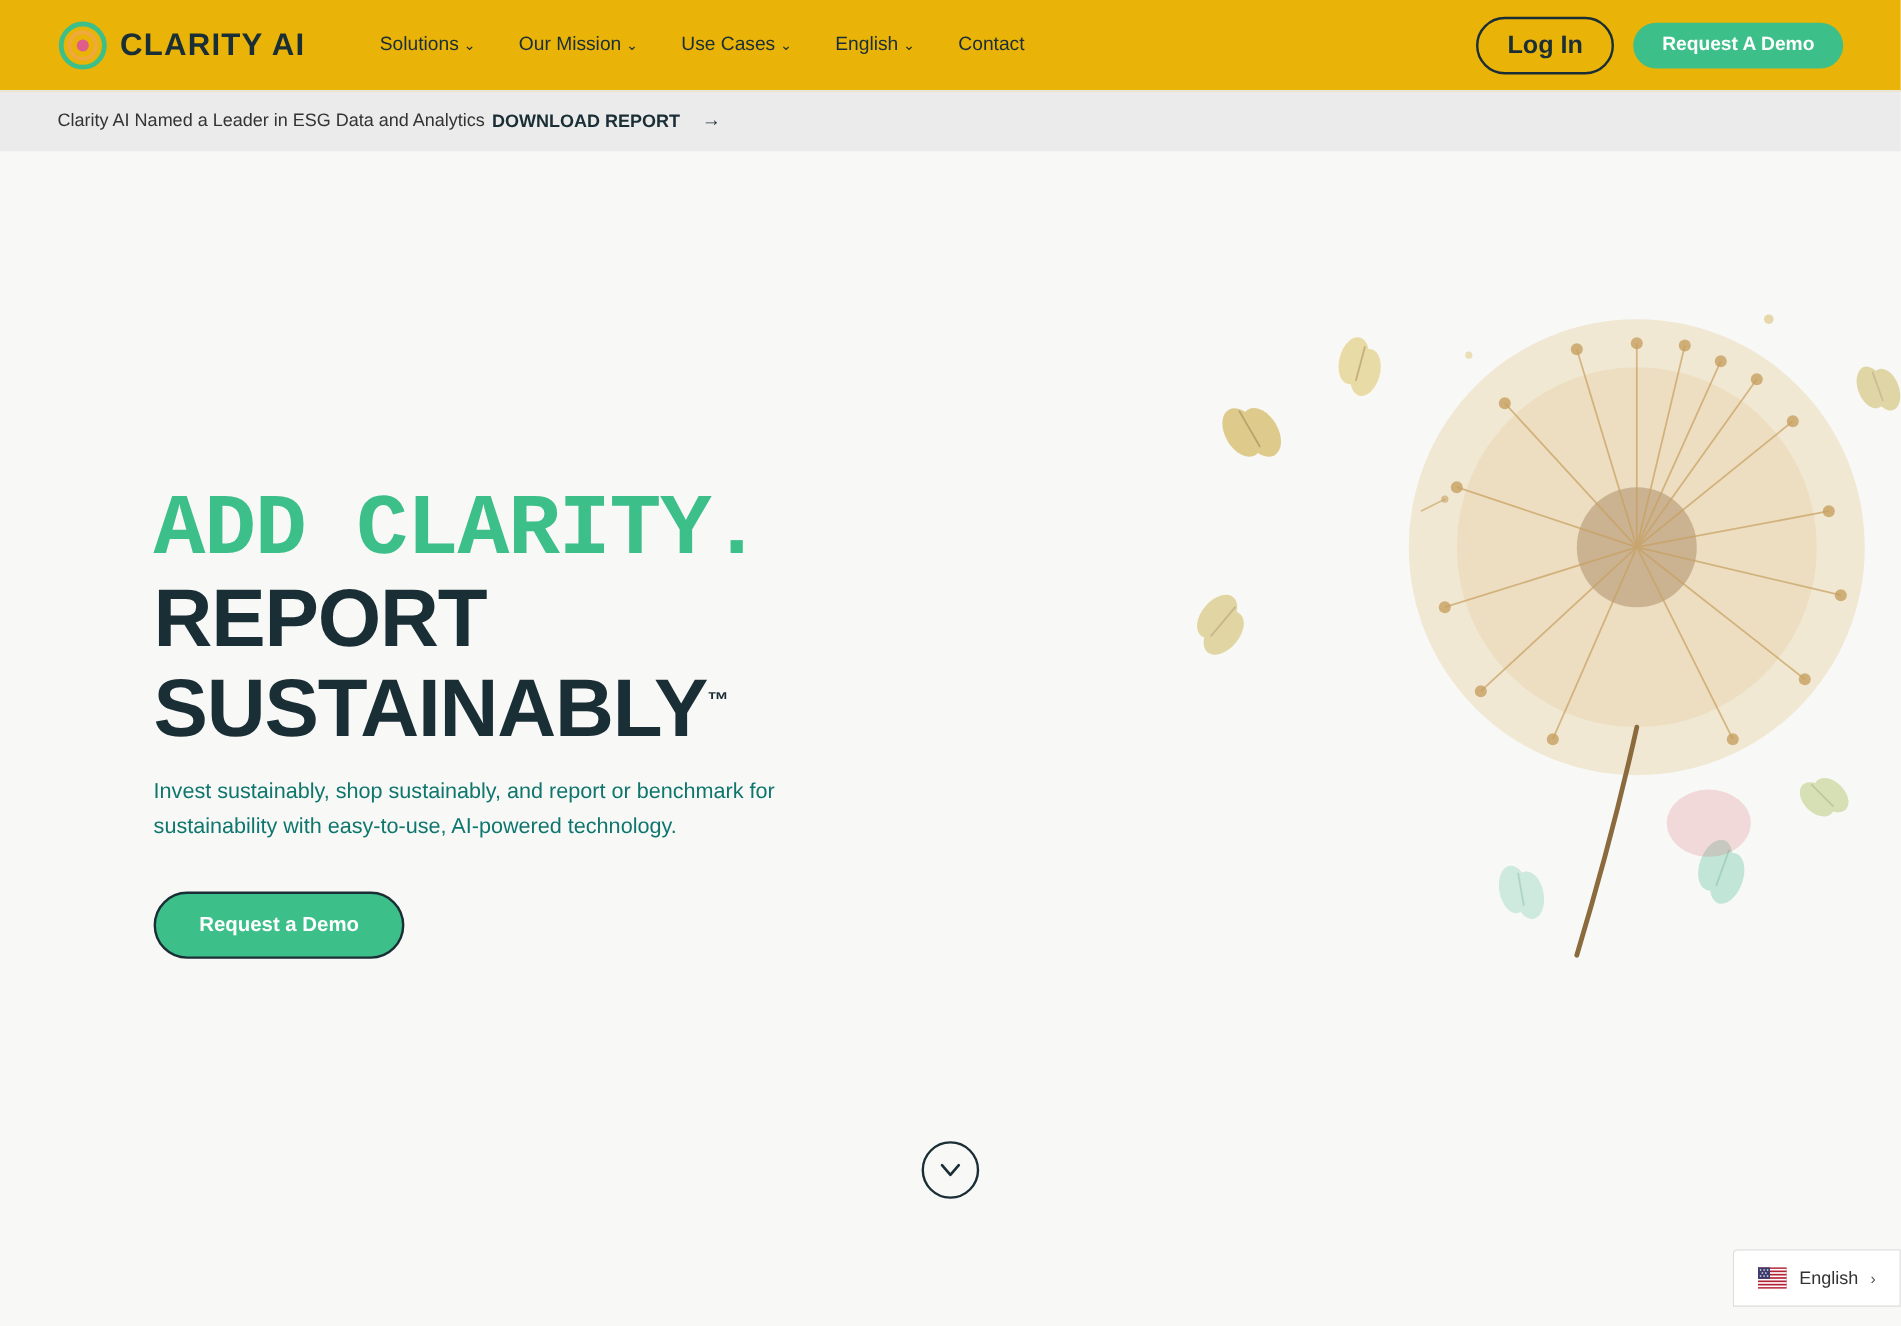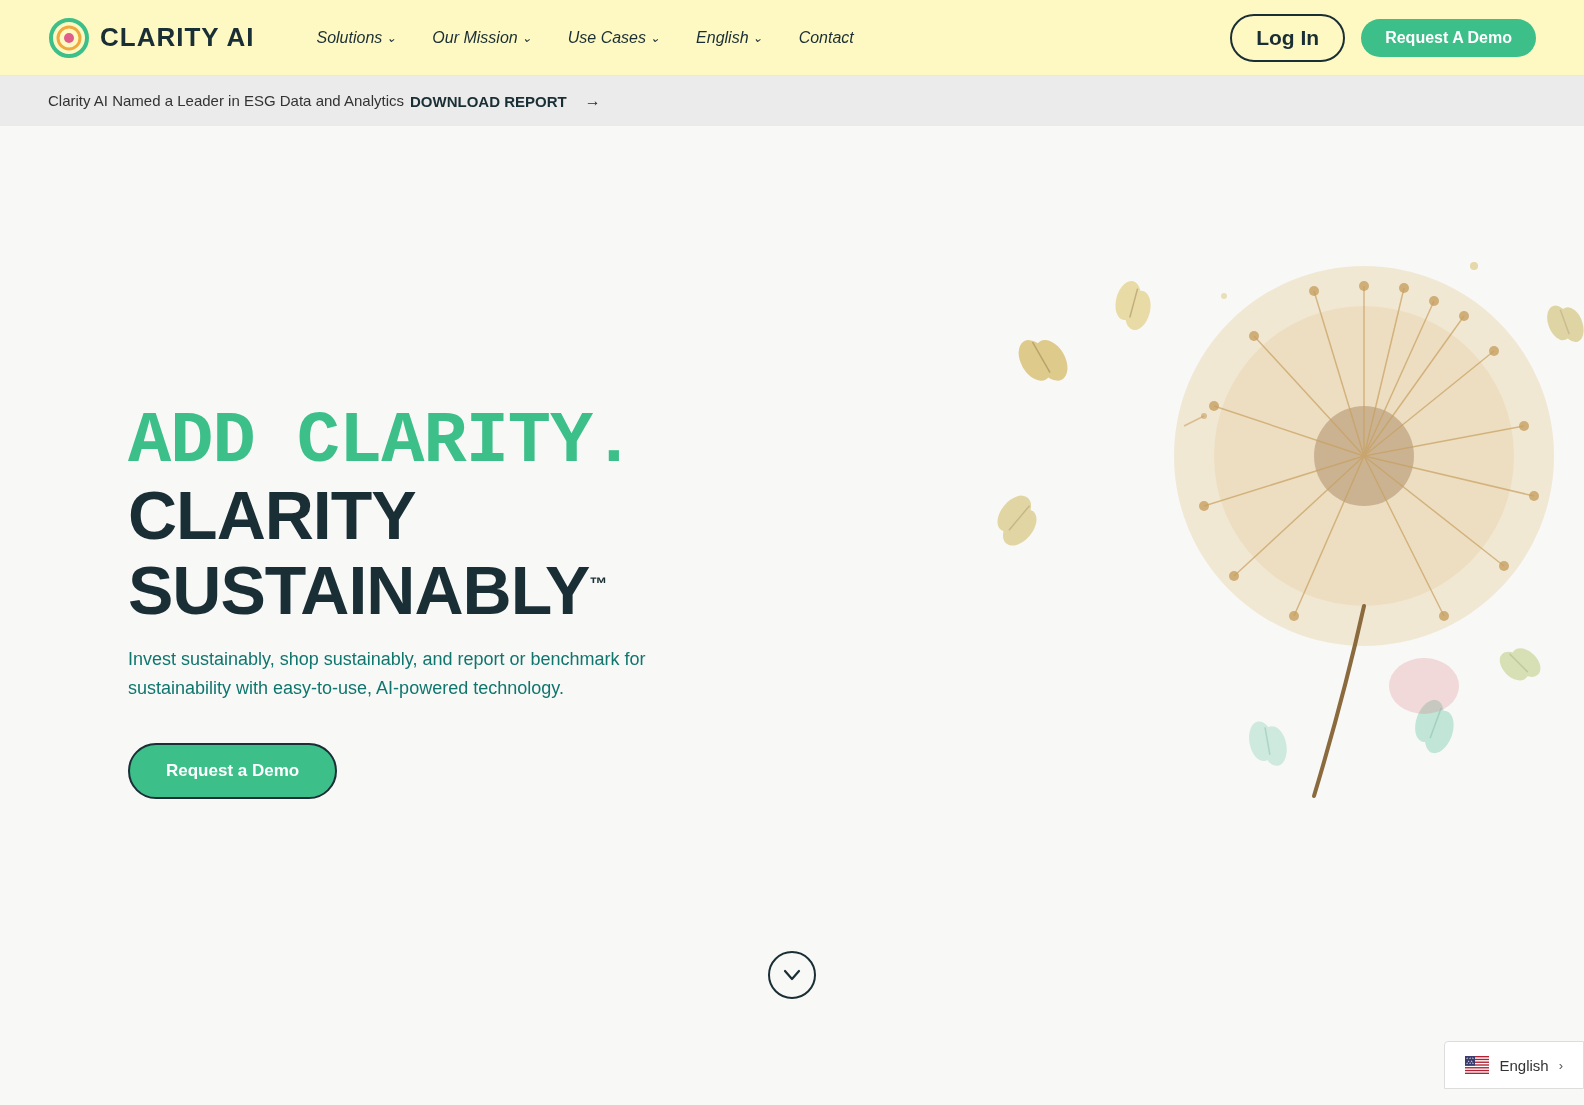--- a/index.html
+++ b/index.html
@@ -1,20 +1,20 @@
 <!DOCTYPE html>
 <html><head>
   <meta charset="utf-8">
   <style>
     * { margin: 0; padding: 0; box-sizing: border-box; }
     body { font-family: -apple-system, BlinkMacSystemFont, 'Segoe UI', Helvetica, Arial, sans-serif; background: #f8f8f6; width: 1584px; min-height: 1105px; overflow-x: hidden; }
 
     
     .navbar {
-      background: #fef9c3;
+      background: #eab308;
       display: flex;
       align-items: center;
       padding: 0 48px;
       height: 76px;
       border-bottom: 1px solid #e8e8e4;
       position: relative;
       z-index: 100;
     }
     .logo-area {
       display: flex;
@@ -32,21 +32,20 @@
       font-size: 26px;
       font-weight: 700;
       color: #1a2e35;
       letter-spacing: 1px;
     }
     .nav-links {
       display: flex;
       align-items: center;
       gap: 8px;
       flex: 1;
-      font-style: italic;
     }
     .nav-item {
       display: flex;
       align-items: center;
       gap: 4px;
       padding: 8px 14px;
       font-size: 16px;
       color: #1a2e35;
       cursor: pointer;
       border-radius: 4px;
@@ -268,21 +267,21 @@
   <a class="download-link">
     <span>DOWNLOAD REPORT</span>
     <span class="arrow">→</span>
   </a>
 </div>
 
 <section class="hero">
   <div class="hero-content">
     <h1 class="hero-title-line1">ADD CLARITY.</h1>
     <h1 class="hero-title-line2">
-      <span>CLARITY SUSTAINABLY</span><sup>™</sup>
+      <span>REPORT SUSTAINABLY</span><sup>™</sup>
     </h1>
     <p class="hero-description">Invest sustainably, shop sustainably, and report or benchmark for sustainability with easy-to-use, AI-powered technology.</p>
     <a class="btn-demo-hero">Request a Demo</a>
   </div>
 
   <div class="hero-illustration">
     <svg viewBox="0 0 780 680" xmlns="http://www.w3.org/2000/svg" width="780" height="680">
 
       <circle cx="520" cy="280" r="190" fill="rgba(210,160,60,0.18)"></circle>
       <circle cx="520" cy="280" r="150" fill="rgba(210,160,60,0.12)"></circle>

